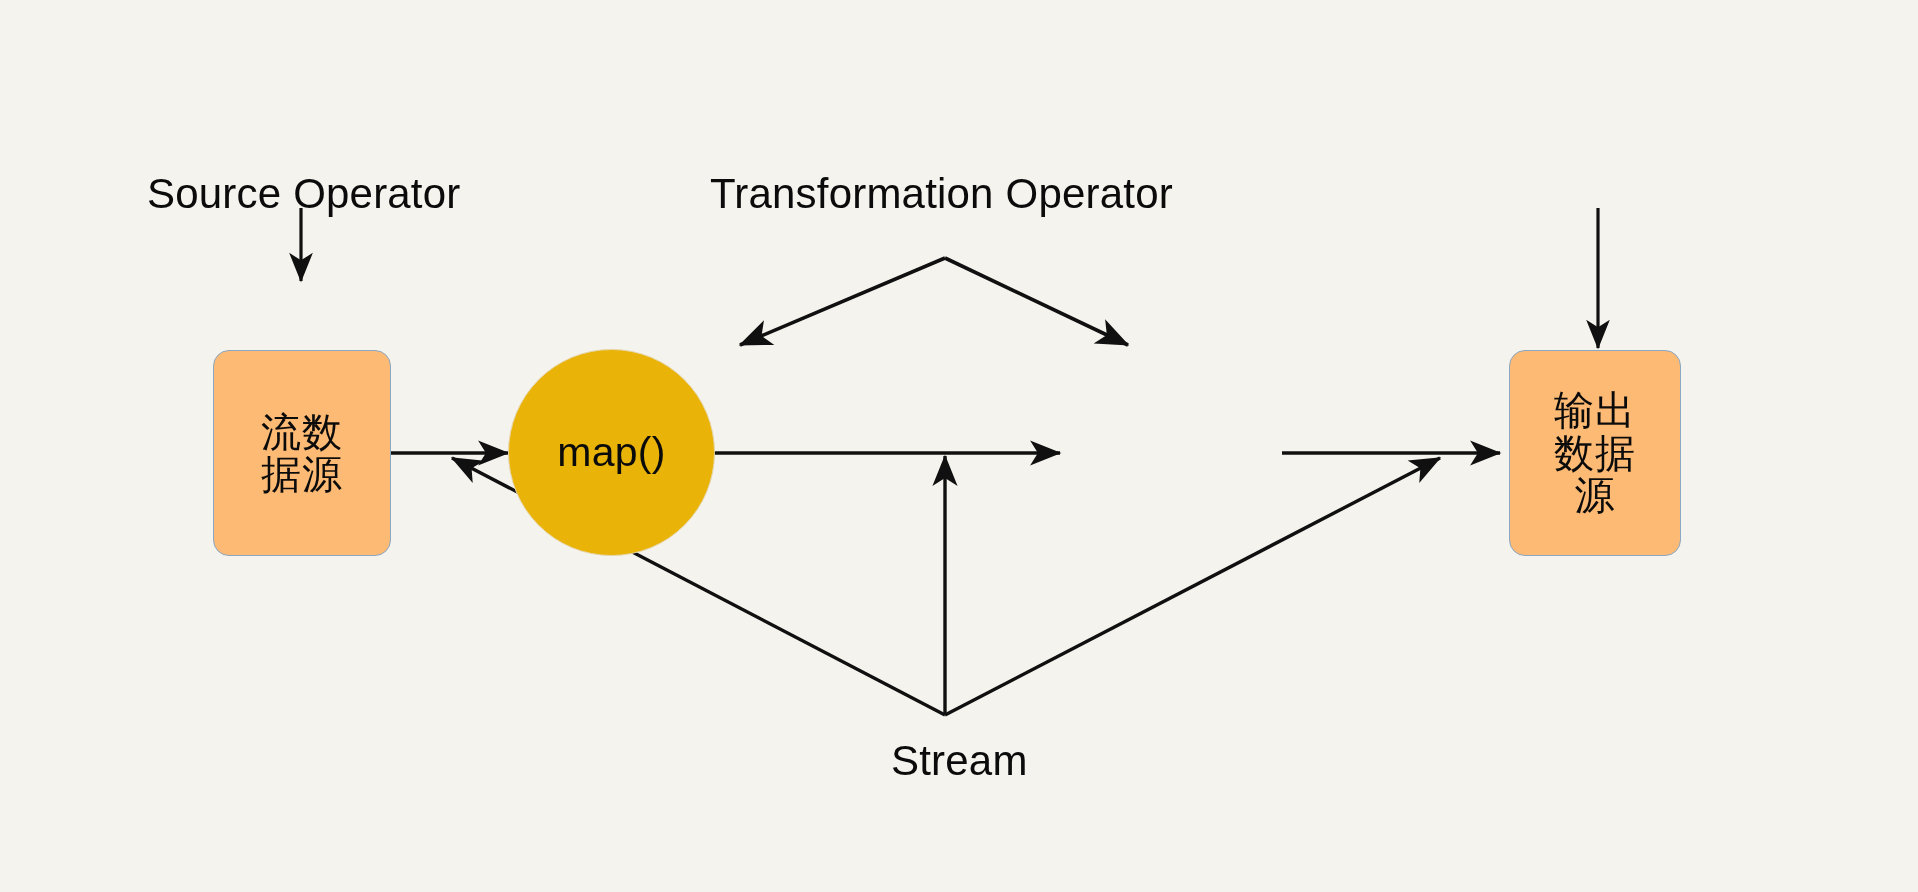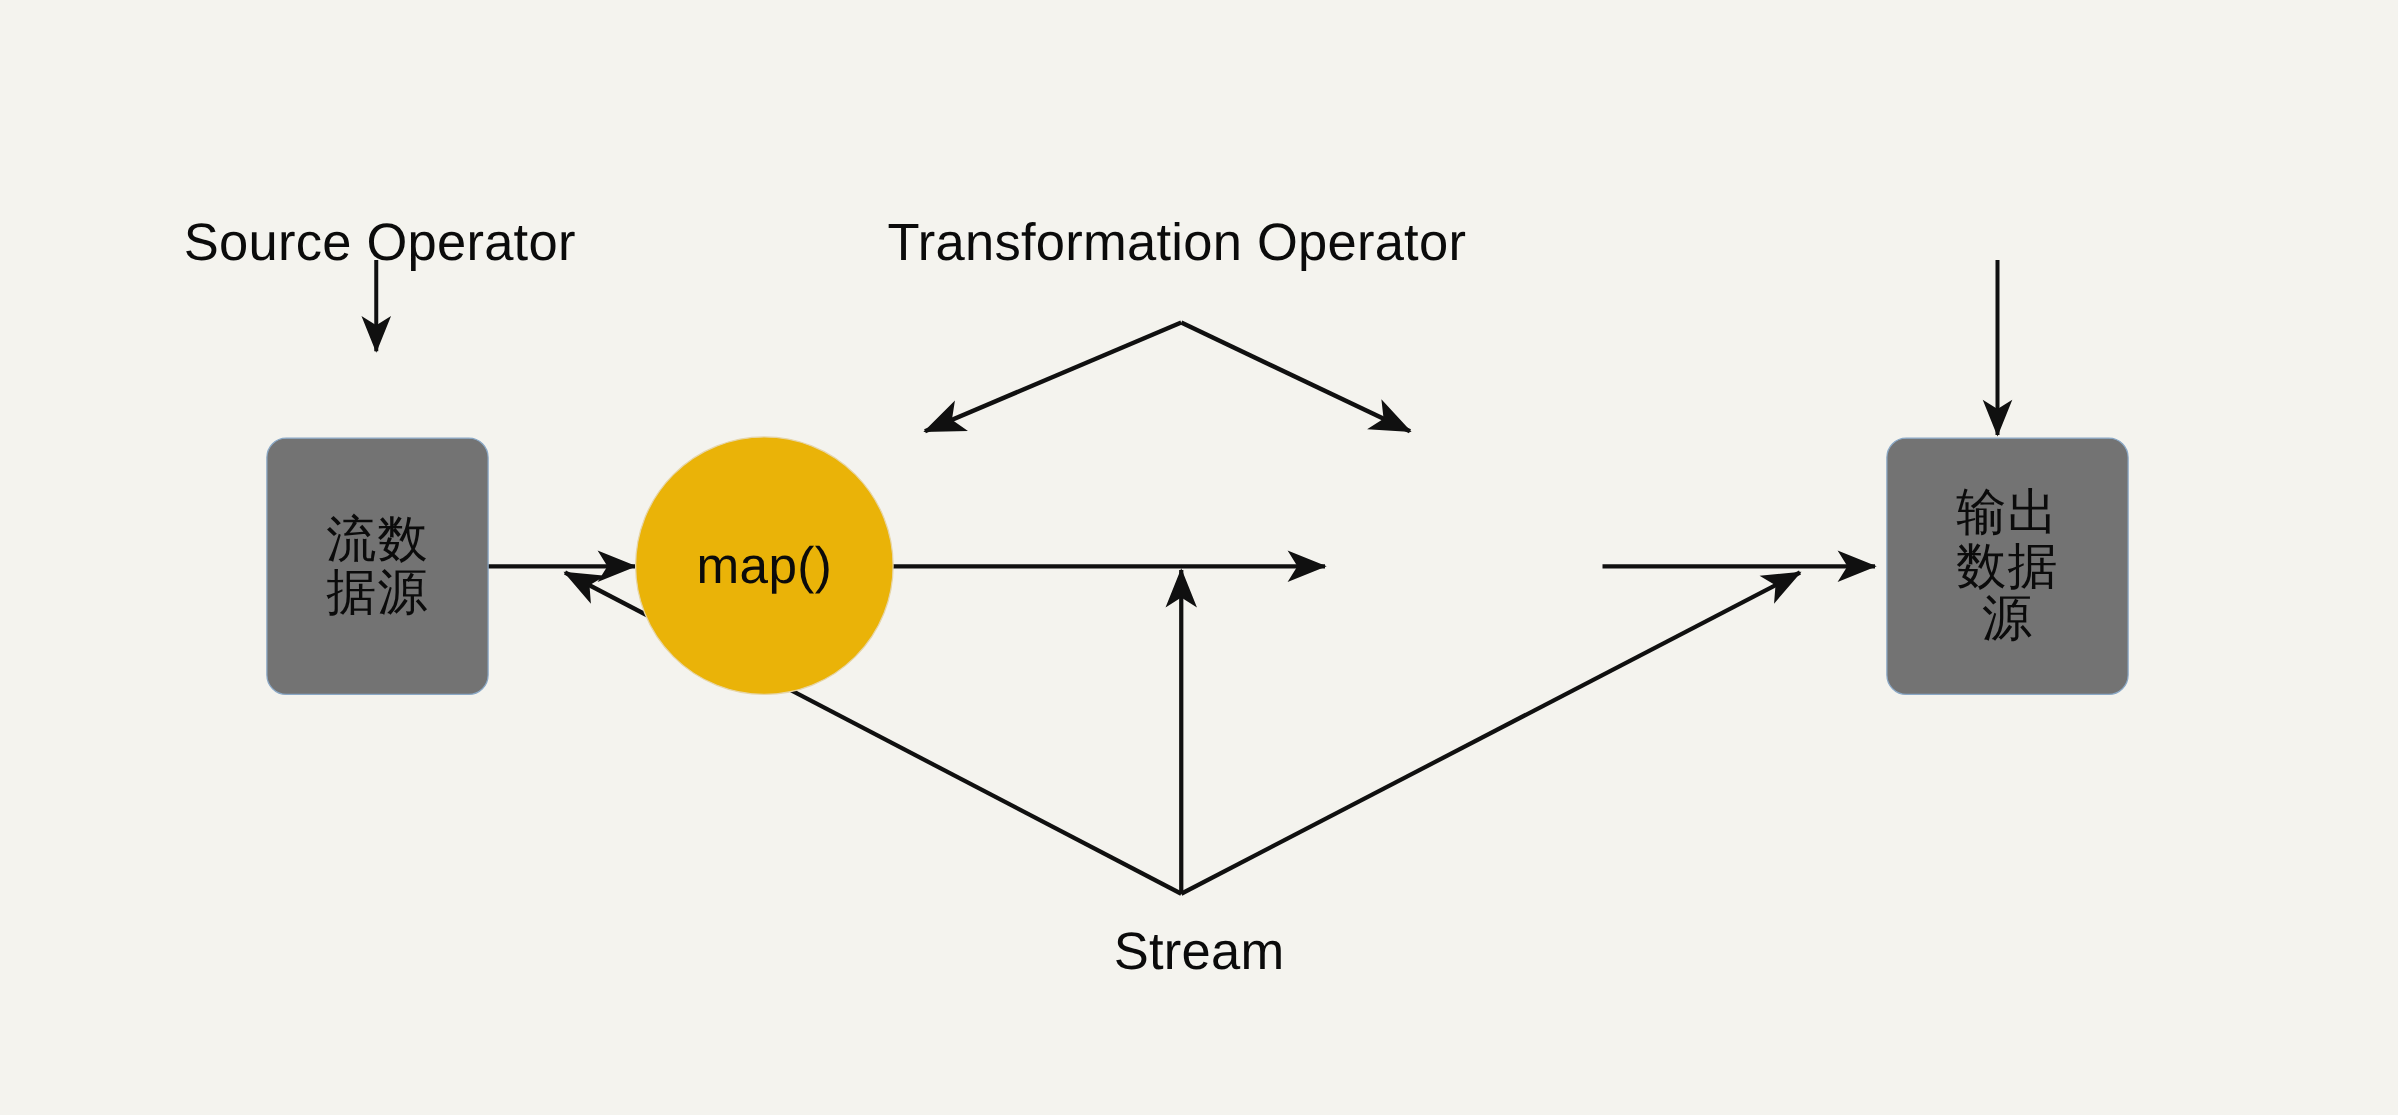--- a/index.html
+++ b/index.html
@@ -29,21 +29,21 @@
   .node {
     position: absolute;
     display: flex;
     align-items: center;
     justify-content: center;
     text-align: center;
     color: #0b0b0b;
     box-sizing: border-box;
   }
   .box-node {
-    background: #737373;
+    background: #fdba74;
     border: 1.6px solid #8aa8c6;
     border-radius: 16px;
     font-size: 40px;
     line-height: 1.06;
     letter-spacing: 1px;
   }
   .circle-node {
     background: #eab308;
     border: 1.4px solid #e6d5a8;
     border-radius: 50%;
@@ -105,19 +105,19 @@
   <div class="node box-node" style="left:213px; top:350px; width:178px; height:206px;">
     <span class="node-text">流数
 据源</span>
   </div>
 
   <div class="node circle-node" style="left:508px; top:349px; width:207px; height:207px;">
     <span class="node-text">map()</span>
   </div>
 
 
-  <div class="node box-node" style="left:1509px; top:350px; width:194px; height:206px;">
+  <div class="node box-node" style="left:1509px; top:350px; width:172px; height:206px;">
     <span class="node-text">输出
 数据
 源</span>
   </div>
 
 </div>
 
 </body></html>

